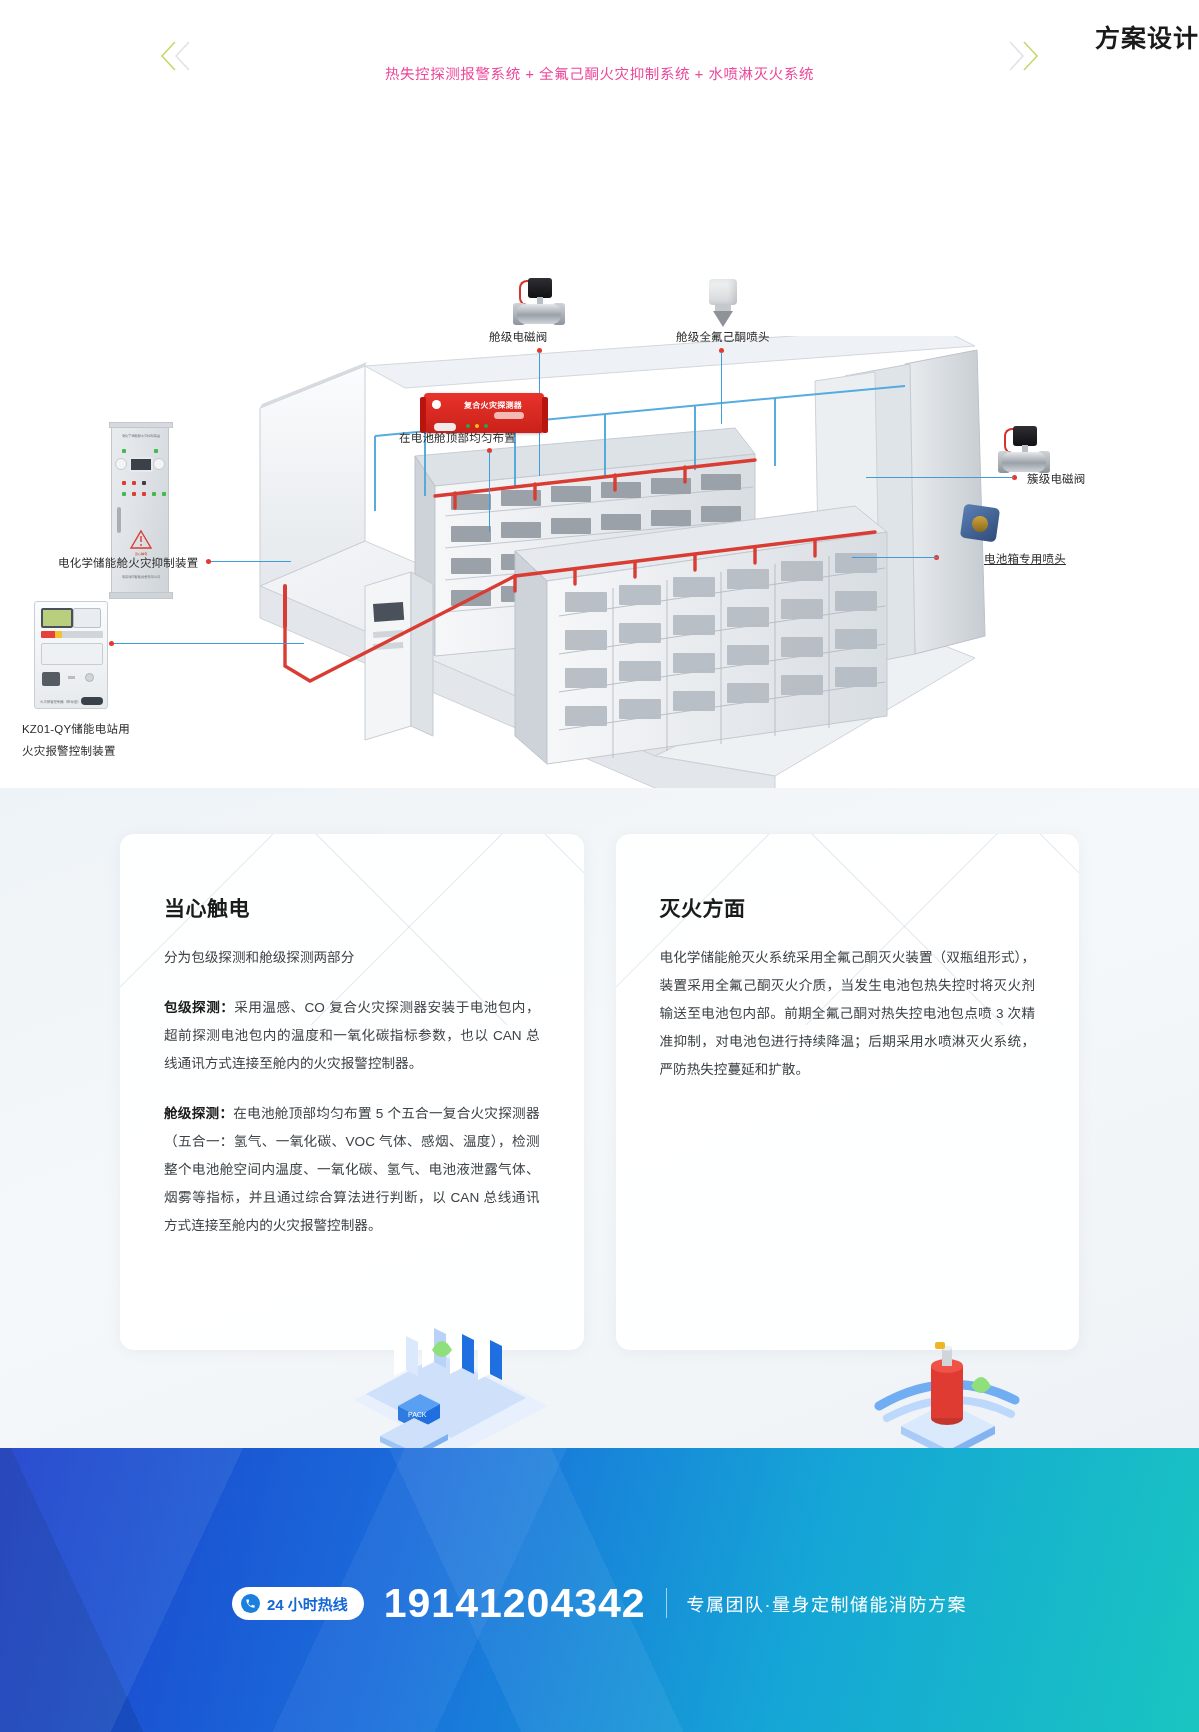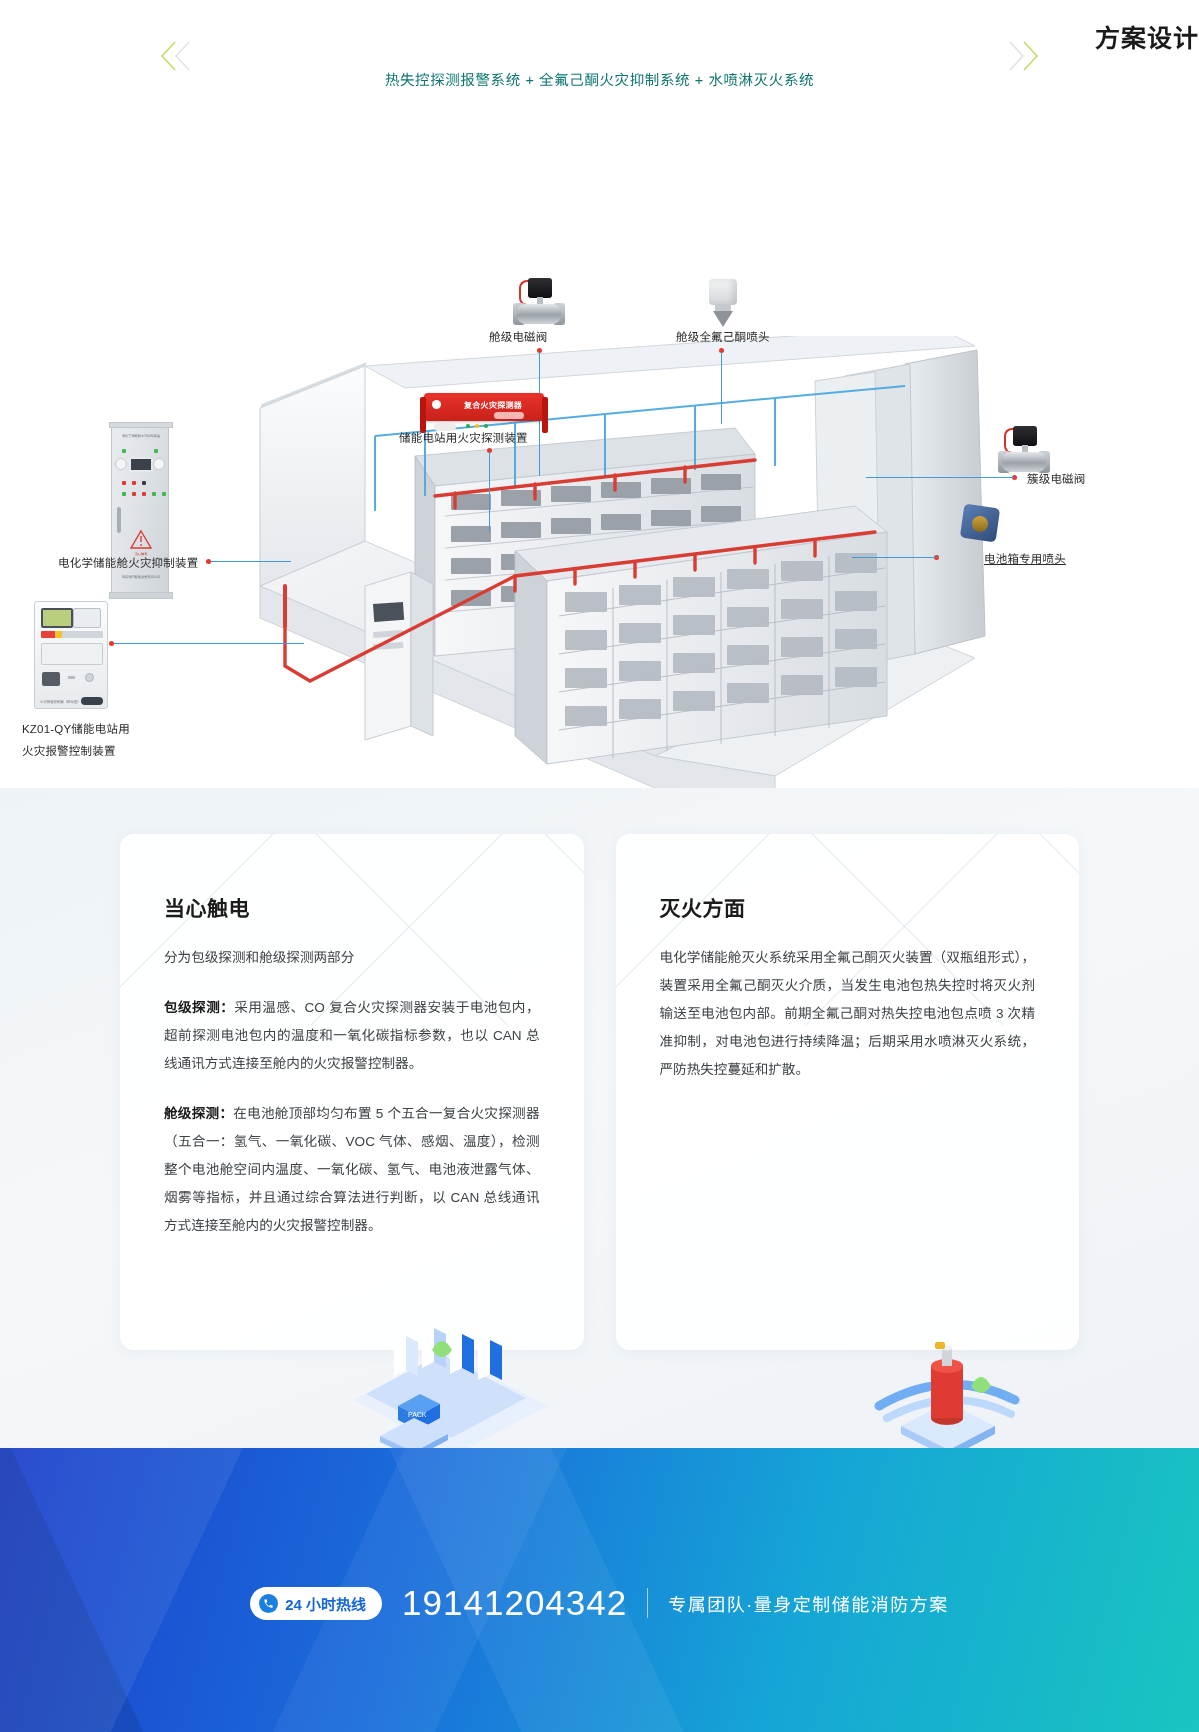--- a/index.html
+++ b/index.html
@@ -23,23 +23,23 @@
     text-align: right;
     font-size: 25px;
     font-weight: bold;
     color: #1a1a1a;
     letter-spacing: 1px;
     padding-top: 18px;
   }
   .header-sub {
     text-align: center;
     font-size: 14.5px;
-    color: #0f766e;
+    color: #ec4899;
     letter-spacing: .6px;
-    margin-top: 14px;
+    margin-top: 8px;
   }
   .chev {
     position: absolute;
     top: 36px;
     width: 60px;
     height: 40px;
     display: flex;
     align-items: center;
     justify-content: center;
     gap: 2px;
@@ -132,21 +132,21 @@
     background:linear-gradient(135deg,#5b7fb5,#2f4c79); border-radius:5px;
     transform: rotate(8deg);
   }
   .cvalve .hub {
     position:absolute; left:16px; top:14px; width:16px; height:16px;
     border-radius:50%; background:linear-gradient(#cfa23c,#8a6a1d);
   }
 
   
   .detbox {
-    width:120px; height:28px; border-radius:4px;
+    width:120px; height:40px; border-radius:4px;
     background:linear-gradient(#e8332b,#c9211a);
     box-shadow: 0 1px 3px rgba(0,0,0,.25);
     position:absolute;
   }
   .detbox .dtitle {
     position:absolute; left:40px; top:6px; font-size:8px; color:#fff; font-weight:700;
     letter-spacing:.3px;
   }
   .detbox .dpill {
     position:absolute; left:70px; top:19px; width:30px; height:7px;
@@ -306,22 +306,22 @@
     color:#1667d6;
     font-size: 15px;
     font-weight: 600;
     white-space: nowrap;
   }
   .hot-pill .phone-ic {
     width:19px; height:19px; border-radius:50%;
     background:#1b7fe0; display:flex; align-items:center; justify-content:center;
   }
   .hot-number {
-    font-size: 35px;
-    font-weight: normal;
+    font-size: 41px;
+    font-weight: bold;
     color: #ffffff;
     letter-spacing: 1px;
     font-family: "Liberation Sans", sans-serif;
   }
   .divider-v { width:1px; height:30px; background: rgba(255,255,255,.6); }
   .foot-slogan { font-size: 18px; color:#ffffff; letter-spacing: 1.5px; }
 </style>
 </head>
 <body>
 
@@ -537,21 +537,21 @@
         <div class="logo"></div>
         <div class="dtitle">复合火灾探测器</div>
         <div class="dpill"></div>
         <div class="dpill2"></div>
         <div class="leds">
             <i style="background:#28a745"></i>
             <i style="background:#ffc107"></i>
             <i style="background:#28a745"></i>
           </div>
       </div>
-      <div class="lbl" style="left:399px; top:333px;">储能电站用火灾探测装置</div>
+      <div class="lbl" style="left:399px; top:333px;">在电池舱顶部均匀布置</div>
       <div class="dot" style="left:487px; top:352px;"></div>
       <div class="lead v" style="left:489px; top:356px; height:80px;"></div>
 
       <div class="cab" style="left:111px; top:330px;">
         <div class="cap-top"></div>
         <div class="tinytext" style="top:6px;">电化学储能舱火灾抑制装置</div>
         <div class="knob l"></div>
           <div class="knob r"></div>
         <div class="screen"></div>
         <div class="row" style="top:22px;">

